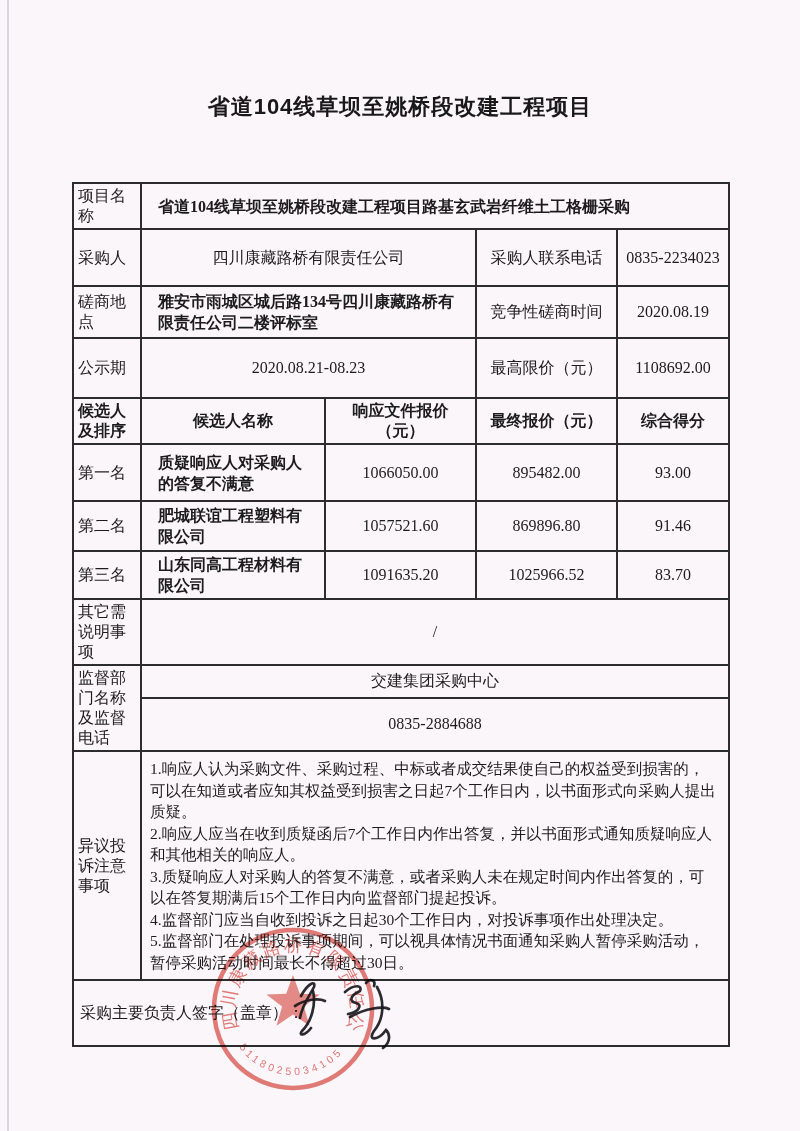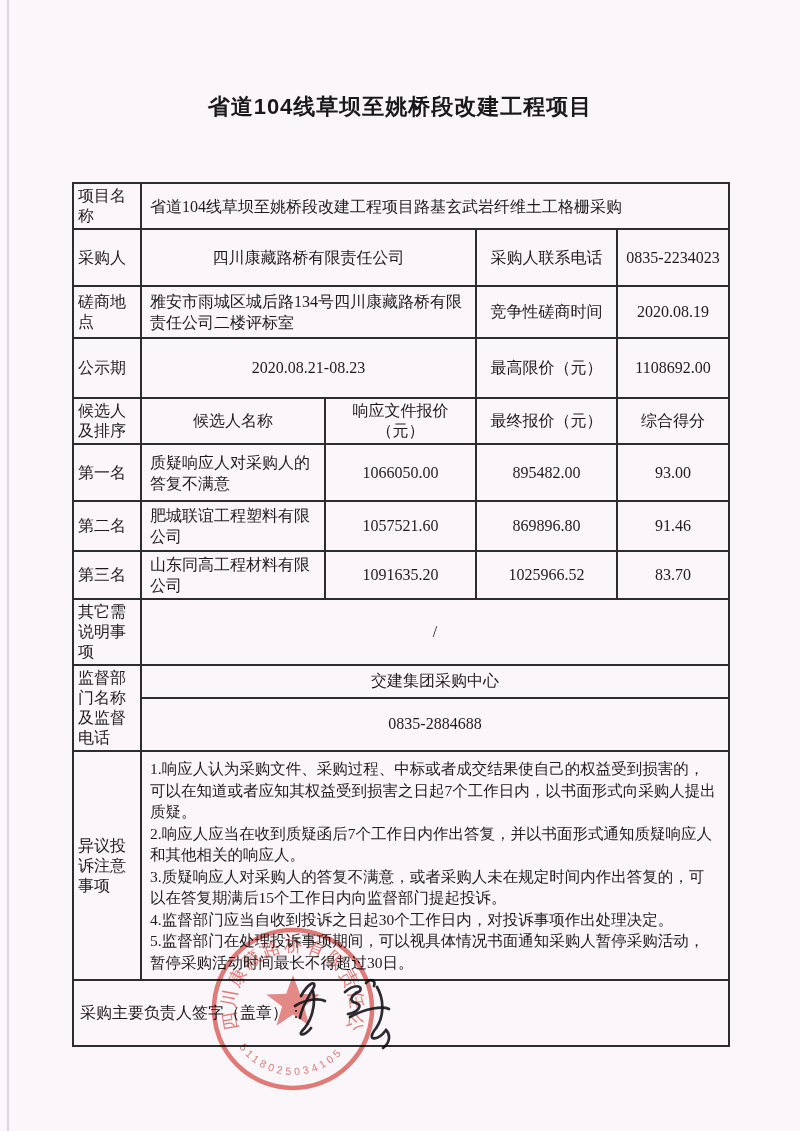--- a/index.html
+++ b/index.html
@@ -29,34 +29,34 @@
     border-collapse:collapse;
   }
   td {
     border:2px solid #2e2d2e;
     font-size:16px; line-height:20px;
     vertical-align:middle;
     padding:2px 4px;
     overflow:hidden;
   }
   td.lab  { text-align:left; padding:2px 1px 2px 4px;margin-left:45px; }
-  td.lft  { text-align:left; padding:2px 8px; line-height:21px; }
+  td.lft  { text-align:left; padding:2px 16px; line-height:21px;font-weight:bold; }
   td.ctr  { text-align:center; }
   td.obj  {
     text-align:left; white-space:pre-line;
     padding:6px 10px 6px 8px;
     font-size:15.5px; line-height:21.5px;
   }
   td.signcell { text-align:left; padding-left:6px; font-size:16px; }
 
   tr.r1  { height:43px; }
   tr.r2  { height:57px; }
   tr.r3  { height:52px; }
   tr.r4  { height:60px; }
-  tr.r5  { height:45px; }
+  tr.r5  { height:45px;font-weight:bold; }
   tr.r6  { height:57px; }
   tr.r7  { height:50px; }
   tr.r8  { height:46px; }
   tr.r9  { height:50px; }
   tr.r10a{ height:32px; }
   tr.r10b{ height:52px; }
   tr.r11 { height:218px; }
   tr.r12 { height:66px; }
 
   .seal-overlay {

